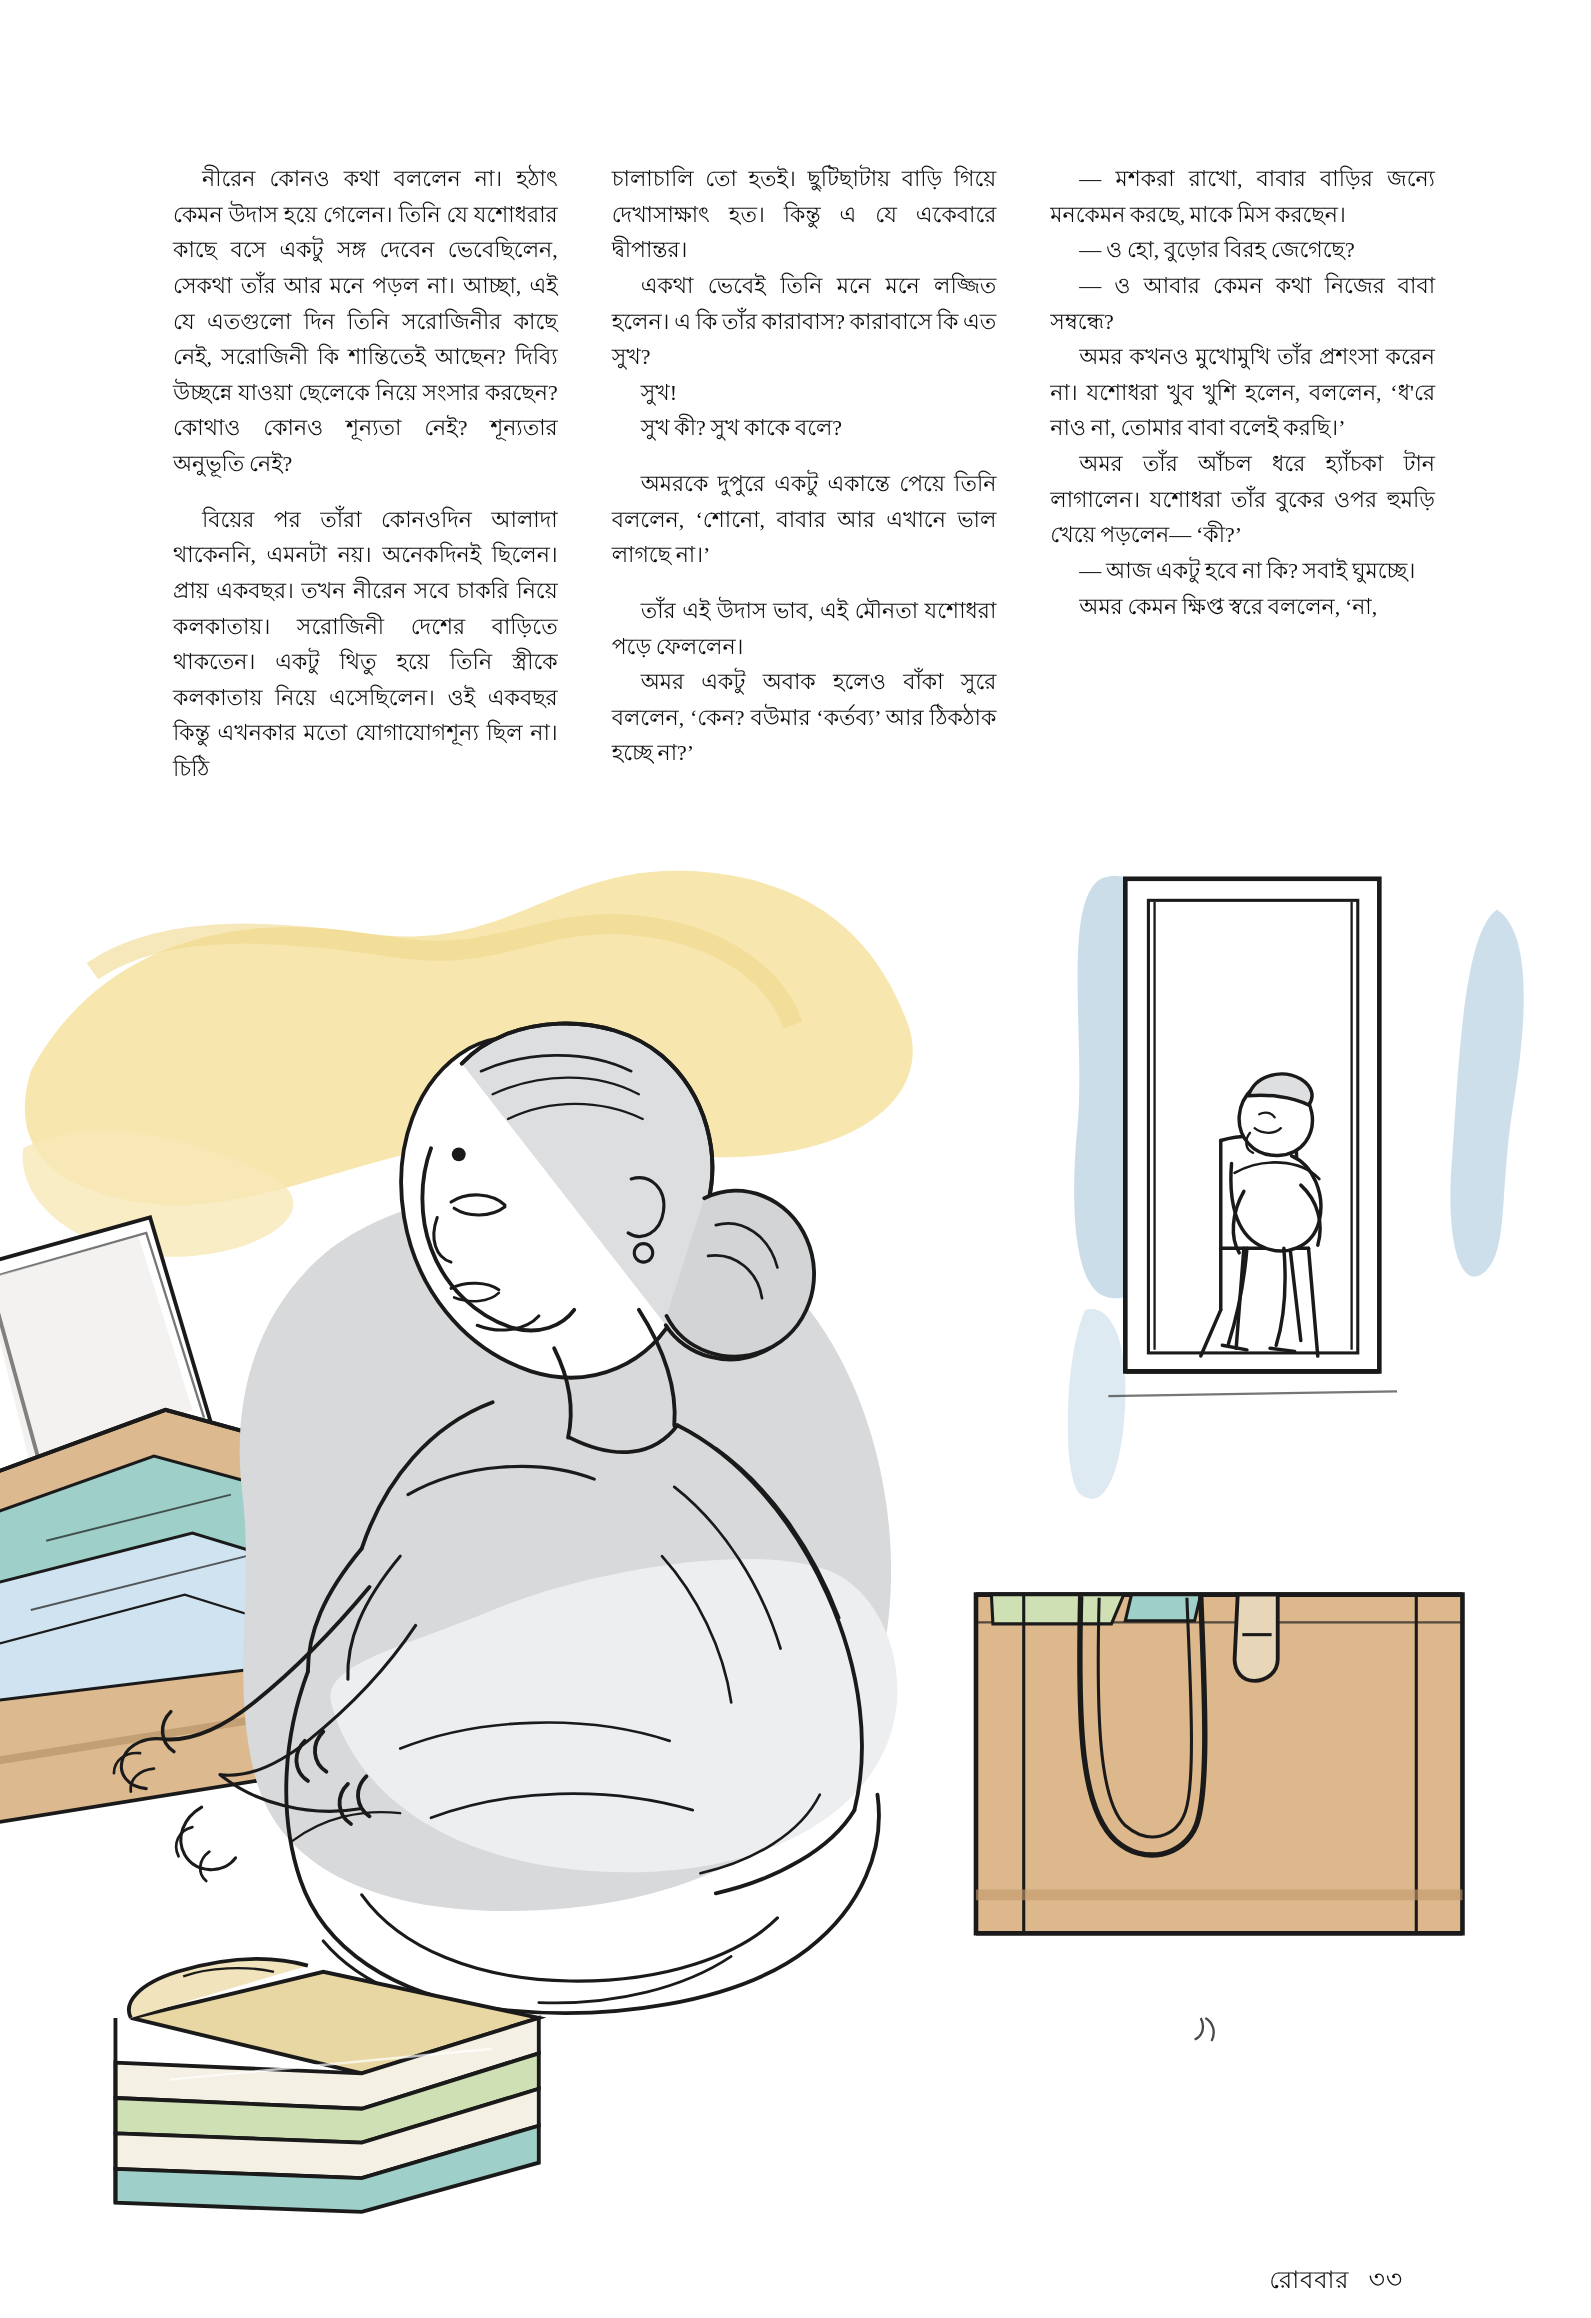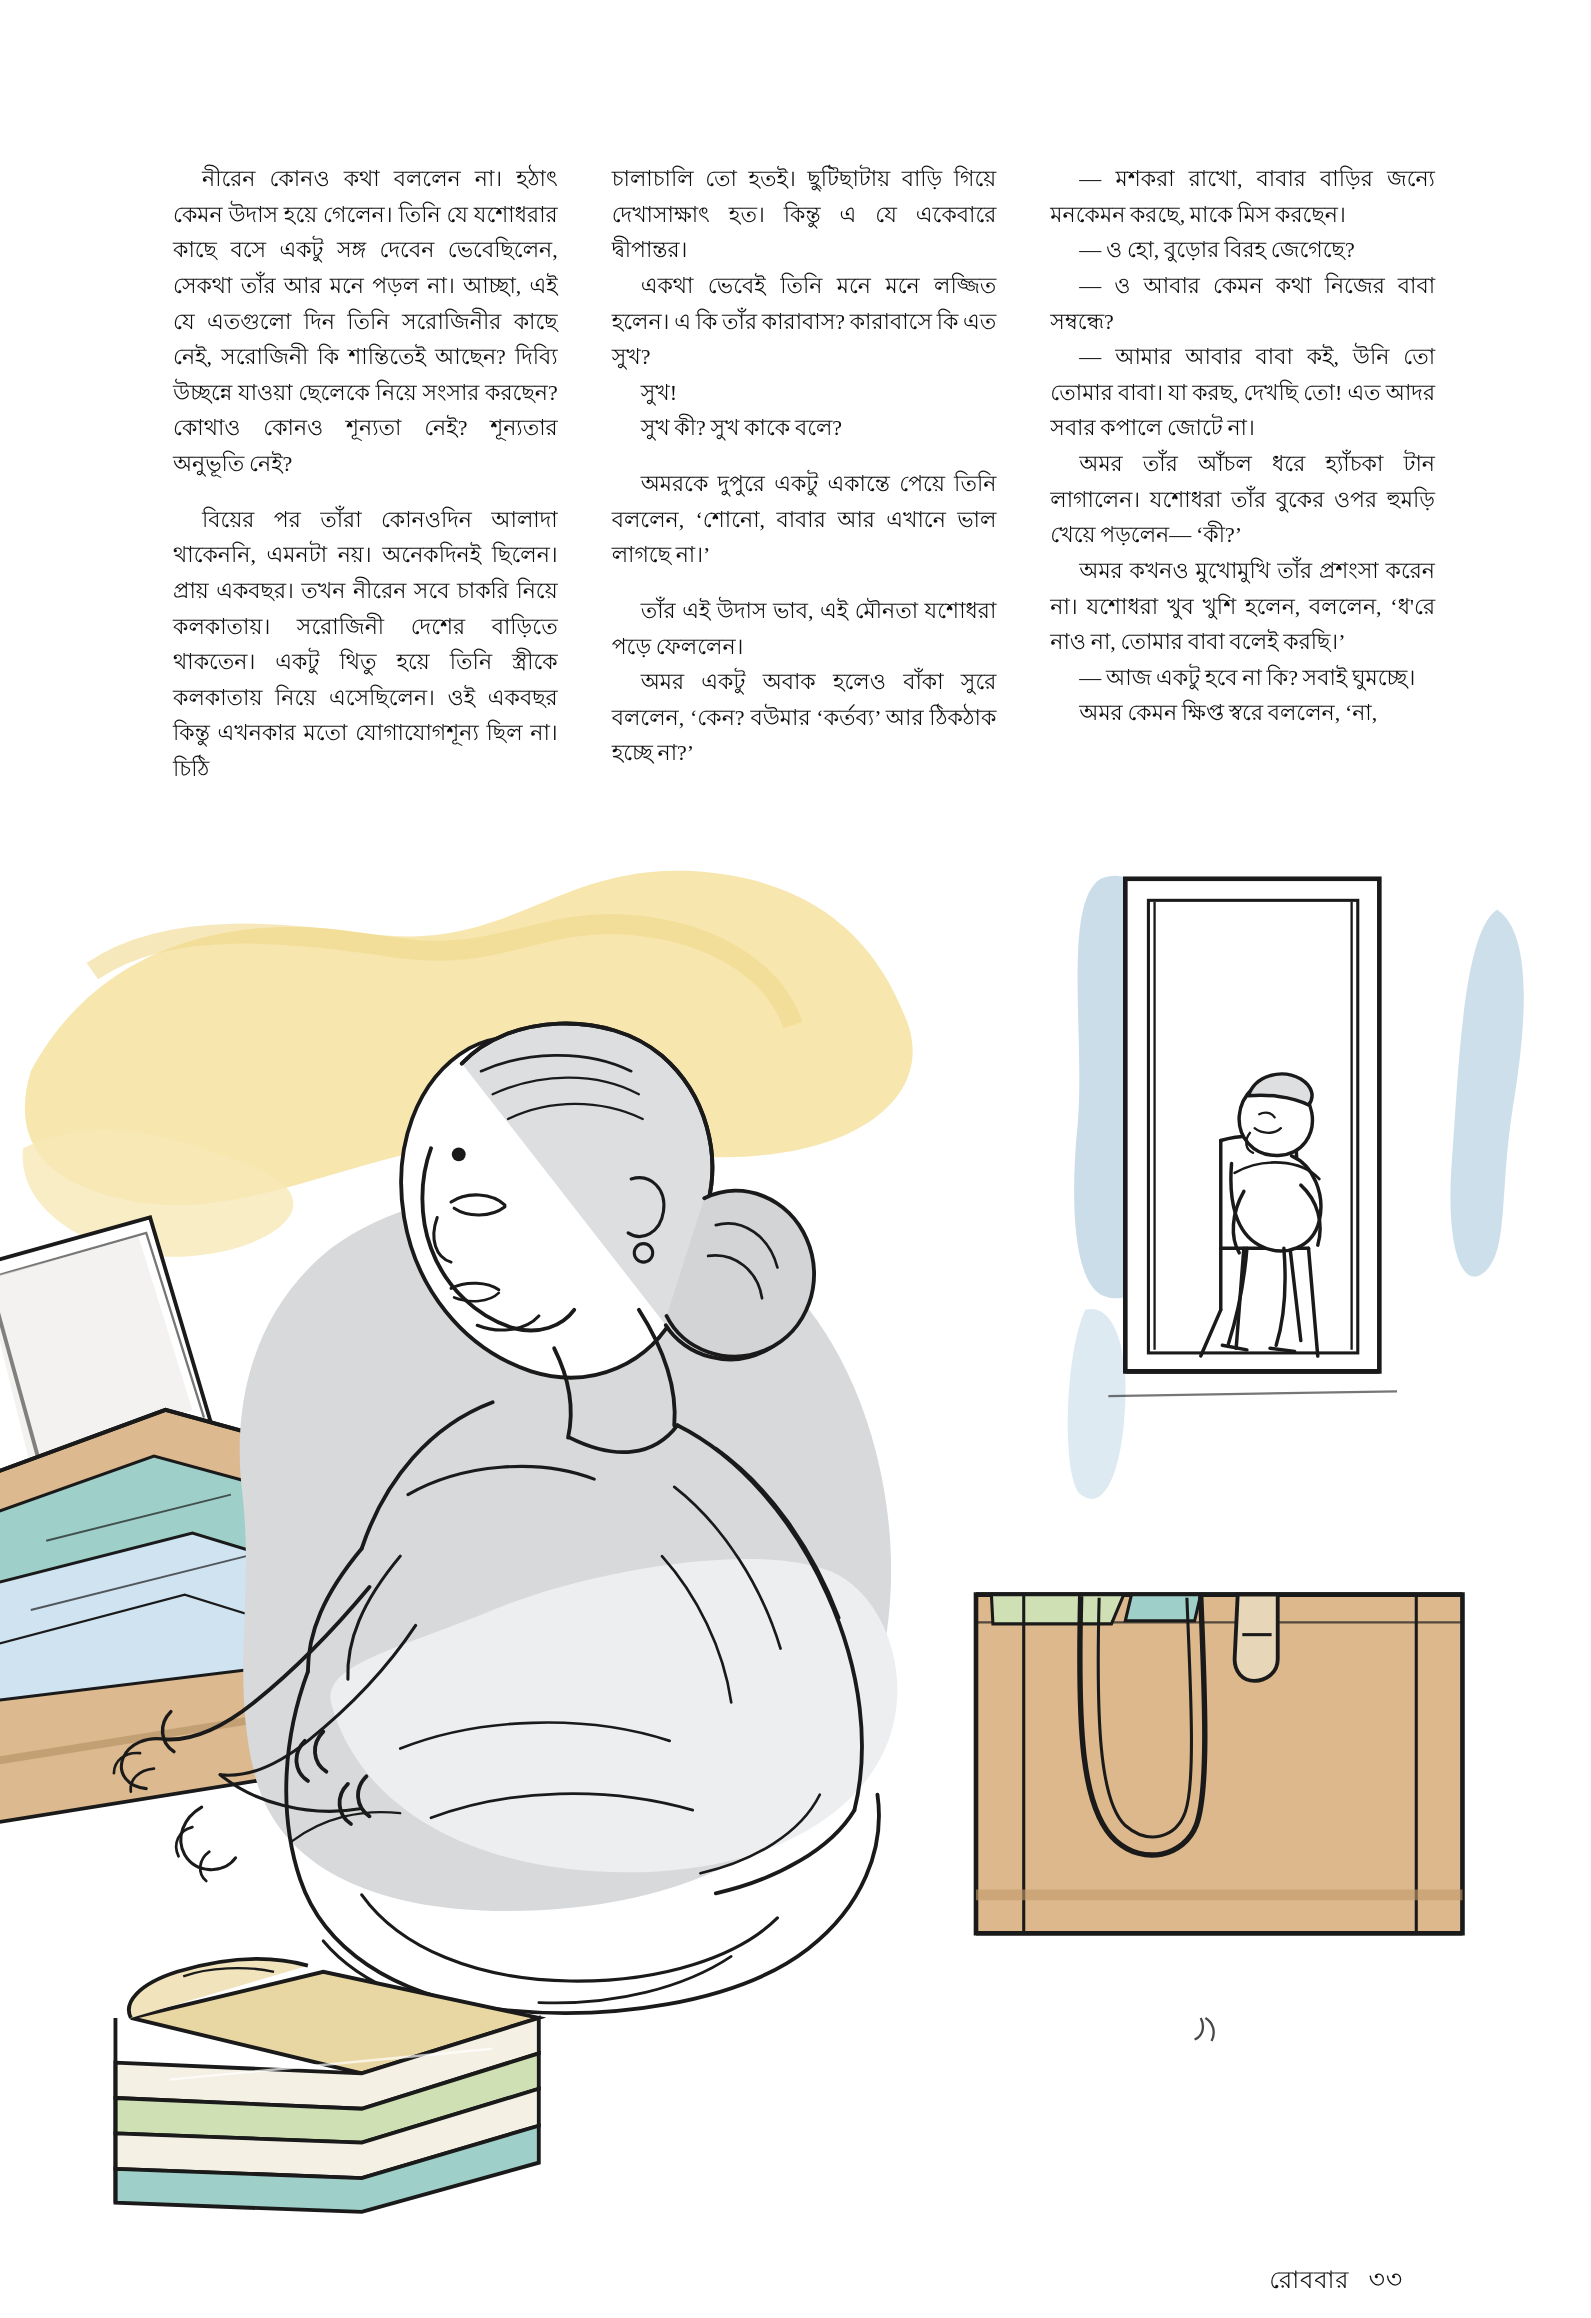--- a/index.html
+++ b/index.html
@@ -95,23 +95,22 @@
       <p>সুখ কী? সুখ কাকে বলে?</p>
       <p class="gap">অমরকে দুপুরে একটু একান্তে পেয়ে তিনি বললেন, ‘শোনো, বাবার আর এখানে ভাল লাগছে না।’</p>
       <p class="gap">তাঁর এই উদাস ভাব, এই মৌনতা যশোধরা পড়ে ফেললেন।</p>
       <p>অমর একটু অবাক হলেও বাঁকা সুরে বললেন, ‘কেন? বউমার ‘কর্তব্য’ আর ঠিকঠাক হচ্ছে না?’</p>
     </div>
 
     <div class="col">
       <p>— মশকরা রাখো, বাবার বাড়ির জন্যে মনকেমন করছে, মাকে মিস করছেন।</p>
       <p>— ও হো, বুড়োর বিরহ জেগেছে?</p>
       <p>— ও আবার কেমন কথা নিজের বাবা সম্বন্ধে?</p>
-      <p>— আমার আবার বাবা কই, উনি তো তোমার বাবা। যা করছ, দেখছি তো! এত আদর সবার কপালে জোটে না।</p>
+      <p>অমর কখনও মুখোমুখি তাঁর প্রশংসা করেন না। যশোধরা খুব খুশি হলেন, বললেন, ‘ধ'রে নাও না, তোমার বাবা বলেই করছি।’</p>
       <p>অমর তাঁর আঁচল ধরে হ্যাঁচকা টান লাগালেন। যশোধরা তাঁর বুকের ওপর হুমড়ি খেয়ে পড়লেন— ‘কী?’</p>
-      <p>অমর কখনও মুখোমুখি তাঁর প্রশংসা করেন না। যশোধরা খুব খুশি হলেন, বললেন, ‘ধ'রে নাও না, তোমার বাবা বলেই করছি।’</p>
       <p>— আজ একটু হবে না কি? সবাই ঘুমচ্ছে।</p>
       <p>অমর কেমন ক্ষিপ্ত স্বরে বললেন, ‘না,</p>
     </div>
 
   </div>
 
   <div class="illustration">
     <svg viewBox="0 0 2067 1830" xmlns="http://www.w3.org/2000/svg">
 
       <g>

